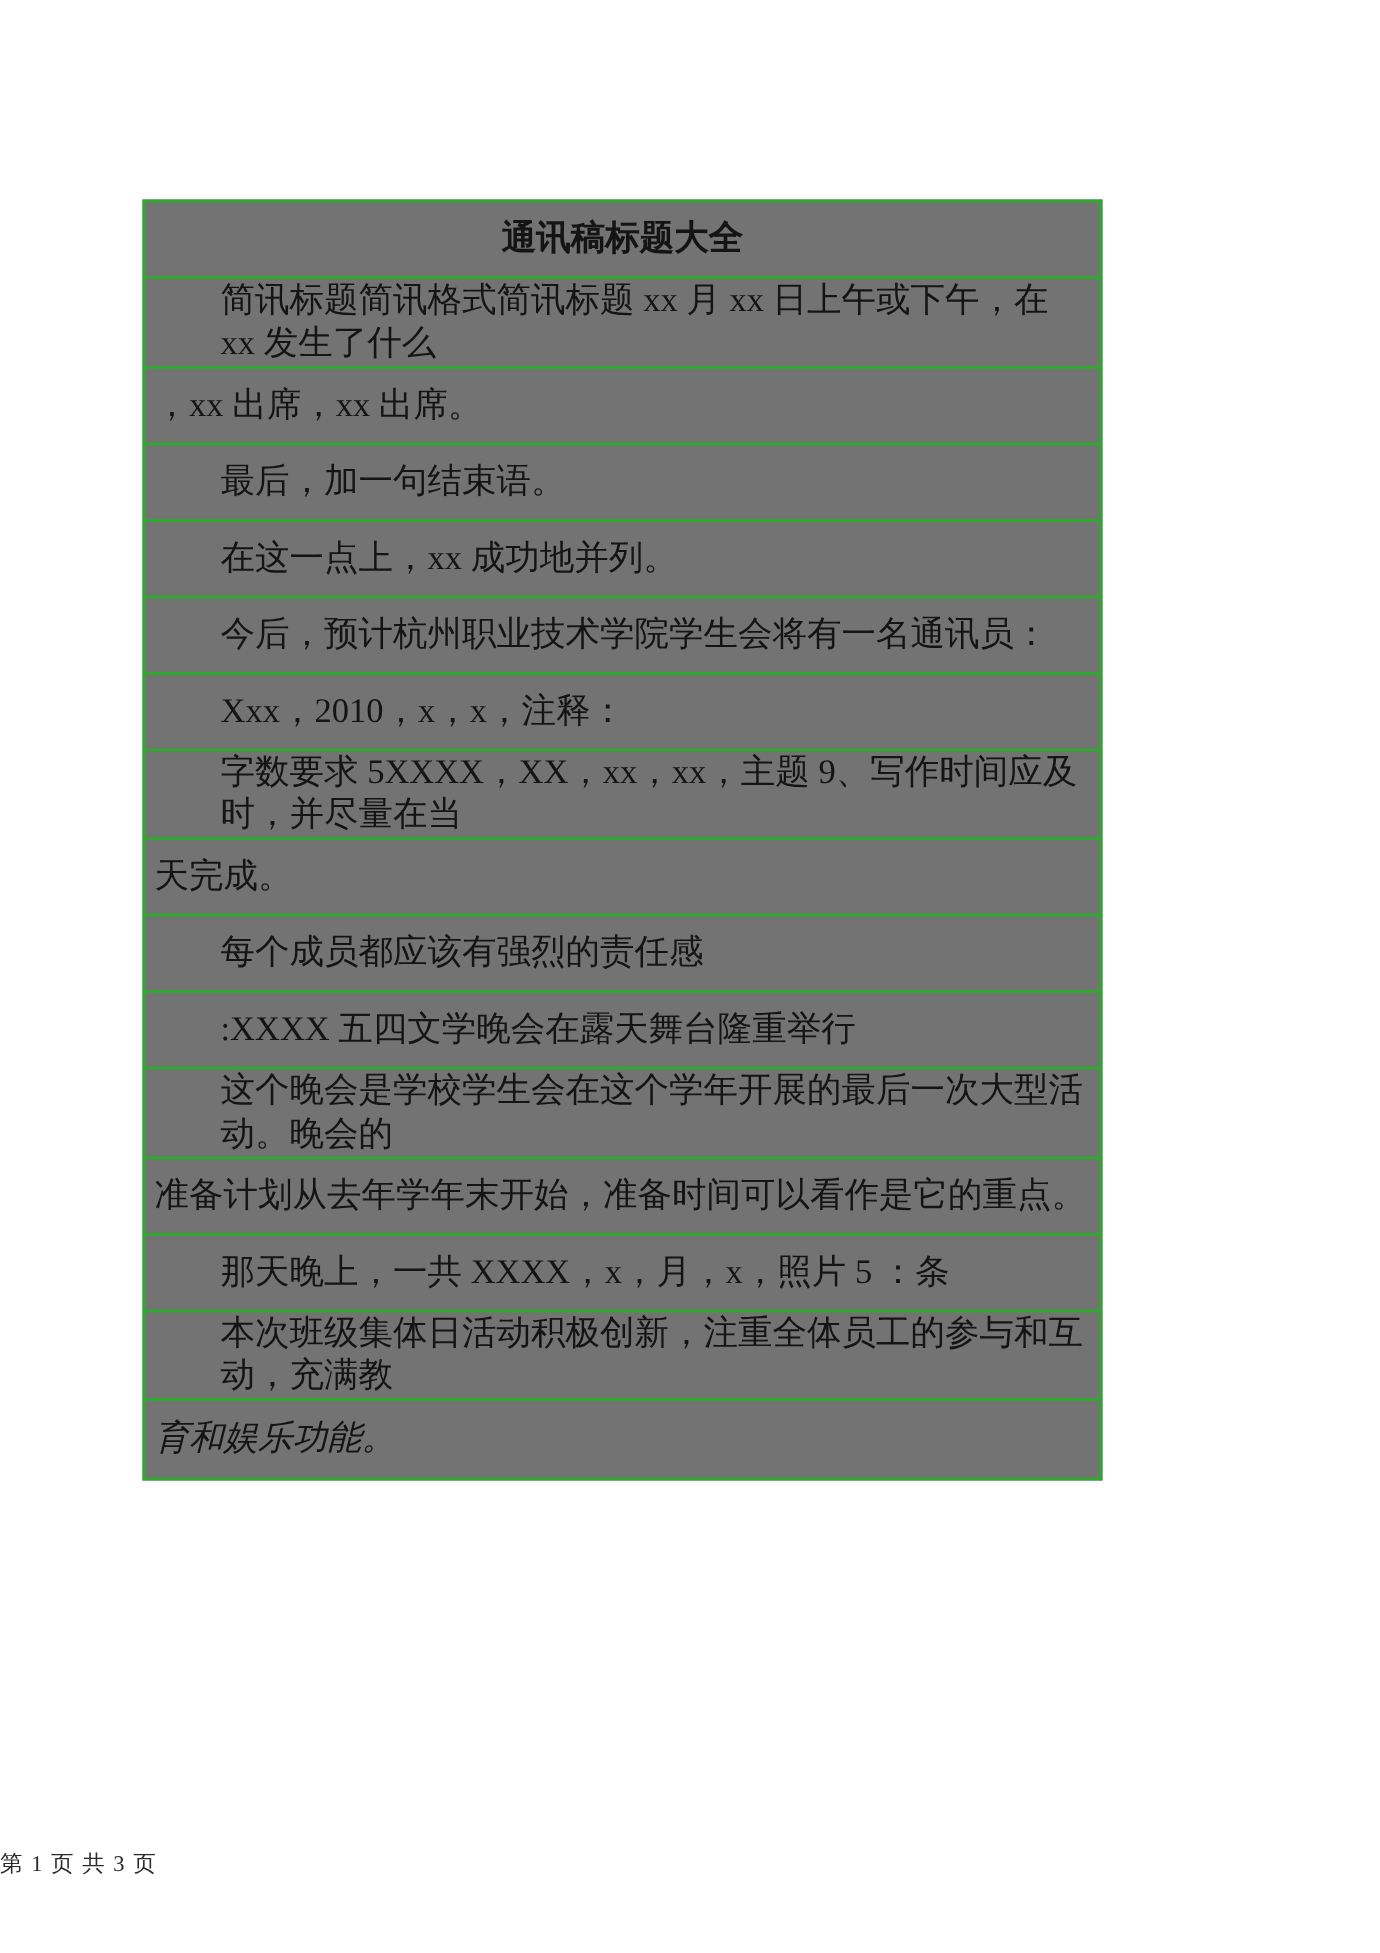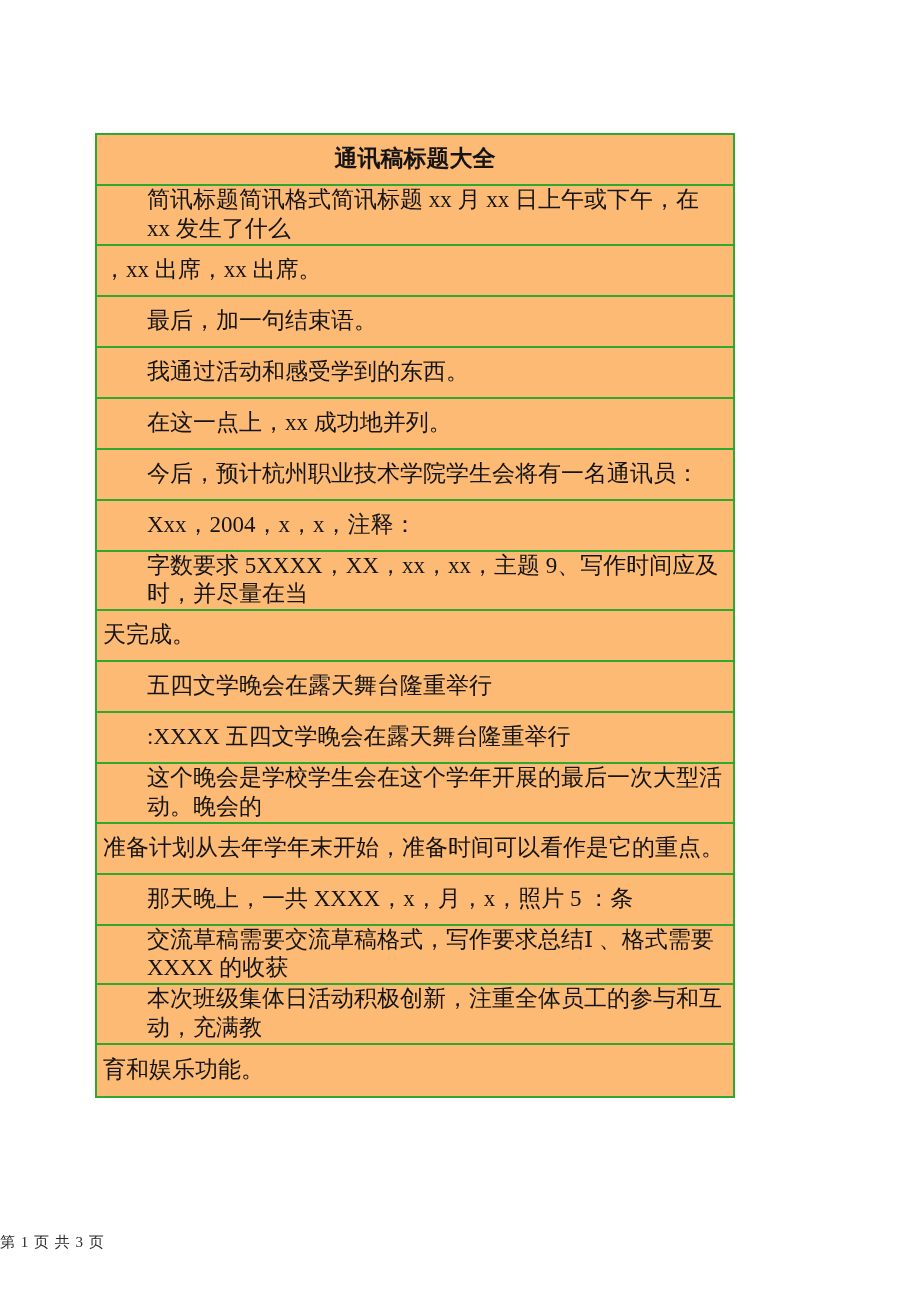--- a/index.html
+++ b/index.html
@@ -13,34 +13,34 @@
     width:920px; height:1302px;
     background:#ffffff;
     overflow:hidden;
   }
   .doc-table{
     position:absolute;
     left:95px; top:133px;
     width:640px;
     border:2px solid var(--border-green,#2fa82f);
     box-sizing:border-box;
-    background:#fdba74;
+    background:#737373;
   }
   .row{
     box-sizing:border-box;
     min-height:51px;
     display:flex;
     align-items:center;
     border-bottom:2px solid var(--border-green,#2fa82f);
     padding:0 6px;
     font-size:23px;
     line-height:1.25;
     color:var(--text-color,#141414);
   }
-  .row:last-child{ border-bottom:none; }
+  .row:last-child{ border-bottom:none;font-style:italic; }
   .row.title{
     justify-content:center;
     font-weight:bold;
     font-size:23px;
   }
   .row.indent .row-text{ padding-left:44px; }
   .row.flush .row-text{ padding-left:0;text-align:center; }
   .footer{
     position:absolute;
     left:0; top:1233px;
@@ -66,67 +66,61 @@
 
   <div class="row flush">
     <span class="row-text">，xx 出席，xx 出席。</span>
   </div>
 
 
   <div class="row indent">
     <span class="row-text">最后，加一句结束语。</span>
   </div>
 
-  <div class="row indent">
-    <span class="row-text">我通过活动和感受学到的东西。</span>
-  </div>
 
   <div class="row indent">
     <span class="row-text">在这一点上，xx 成功地并列。</span>
   </div>
 
   <div class="row indent">
     <span class="row-text">今后，预计杭州职业技术学院学生会将有一名通讯员：</span>
   </div>
 
   <div class="row indent">
-    <span class="row-text">Xxx，2004，x，x，注释：</span>
+    <span class="row-text">Xxx，2010，x，x，注释：</span>
   </div>
 
   <div class="row indent">
     <span class="row-text">字数要求 5XXXX，XX，xx，xx，主题 9、写作时间应及时，并尽量在当</span>
   </div>
 
   <div class="row flush">
     <span class="row-text">天完成。</span>
   </div>
 
   <div class="row indent">
-    <span class="row-text">五四文学晚会在露天舞台隆重举行</span>
+    <span class="row-text">每个成员都应该有强烈的责任感</span>
   </div>
 
   <div class="row indent">
     <span class="row-text">:XXXX 五四文学晚会在露天舞台隆重举行</span>
   </div>
 
   <div class="row indent">
     <span class="row-text">这个晚会是学校学生会在这个学年开展的最后一次大型活动。晚会的</span>
   </div>
 
   <div class="row flush">
     <span class="row-text">准备计划从去年学年末开始，准备时间可以看作是它的重点。</span>
   </div>
 
   <div class="row indent">
     <span class="row-text">那天晚上，一共 XXXX，x，月，x，照片 5 ：条</span>
   </div>
 
-  <div class="row indent">
-    <span class="row-text">交流草稿需要交流草稿格式，写作要求总结Ⅰ 、格式需要 XXXX 的收获</span>
-  </div>
 
 
   <div class="row indent">
     <span class="row-text">本次班级集体日活动积极创新，注重全体员工的参与和互动，充满教</span>
   </div>
 
   <div class="row flush">
     <span class="row-text">育和娱乐功能。</span>
   </div>
 </div>

